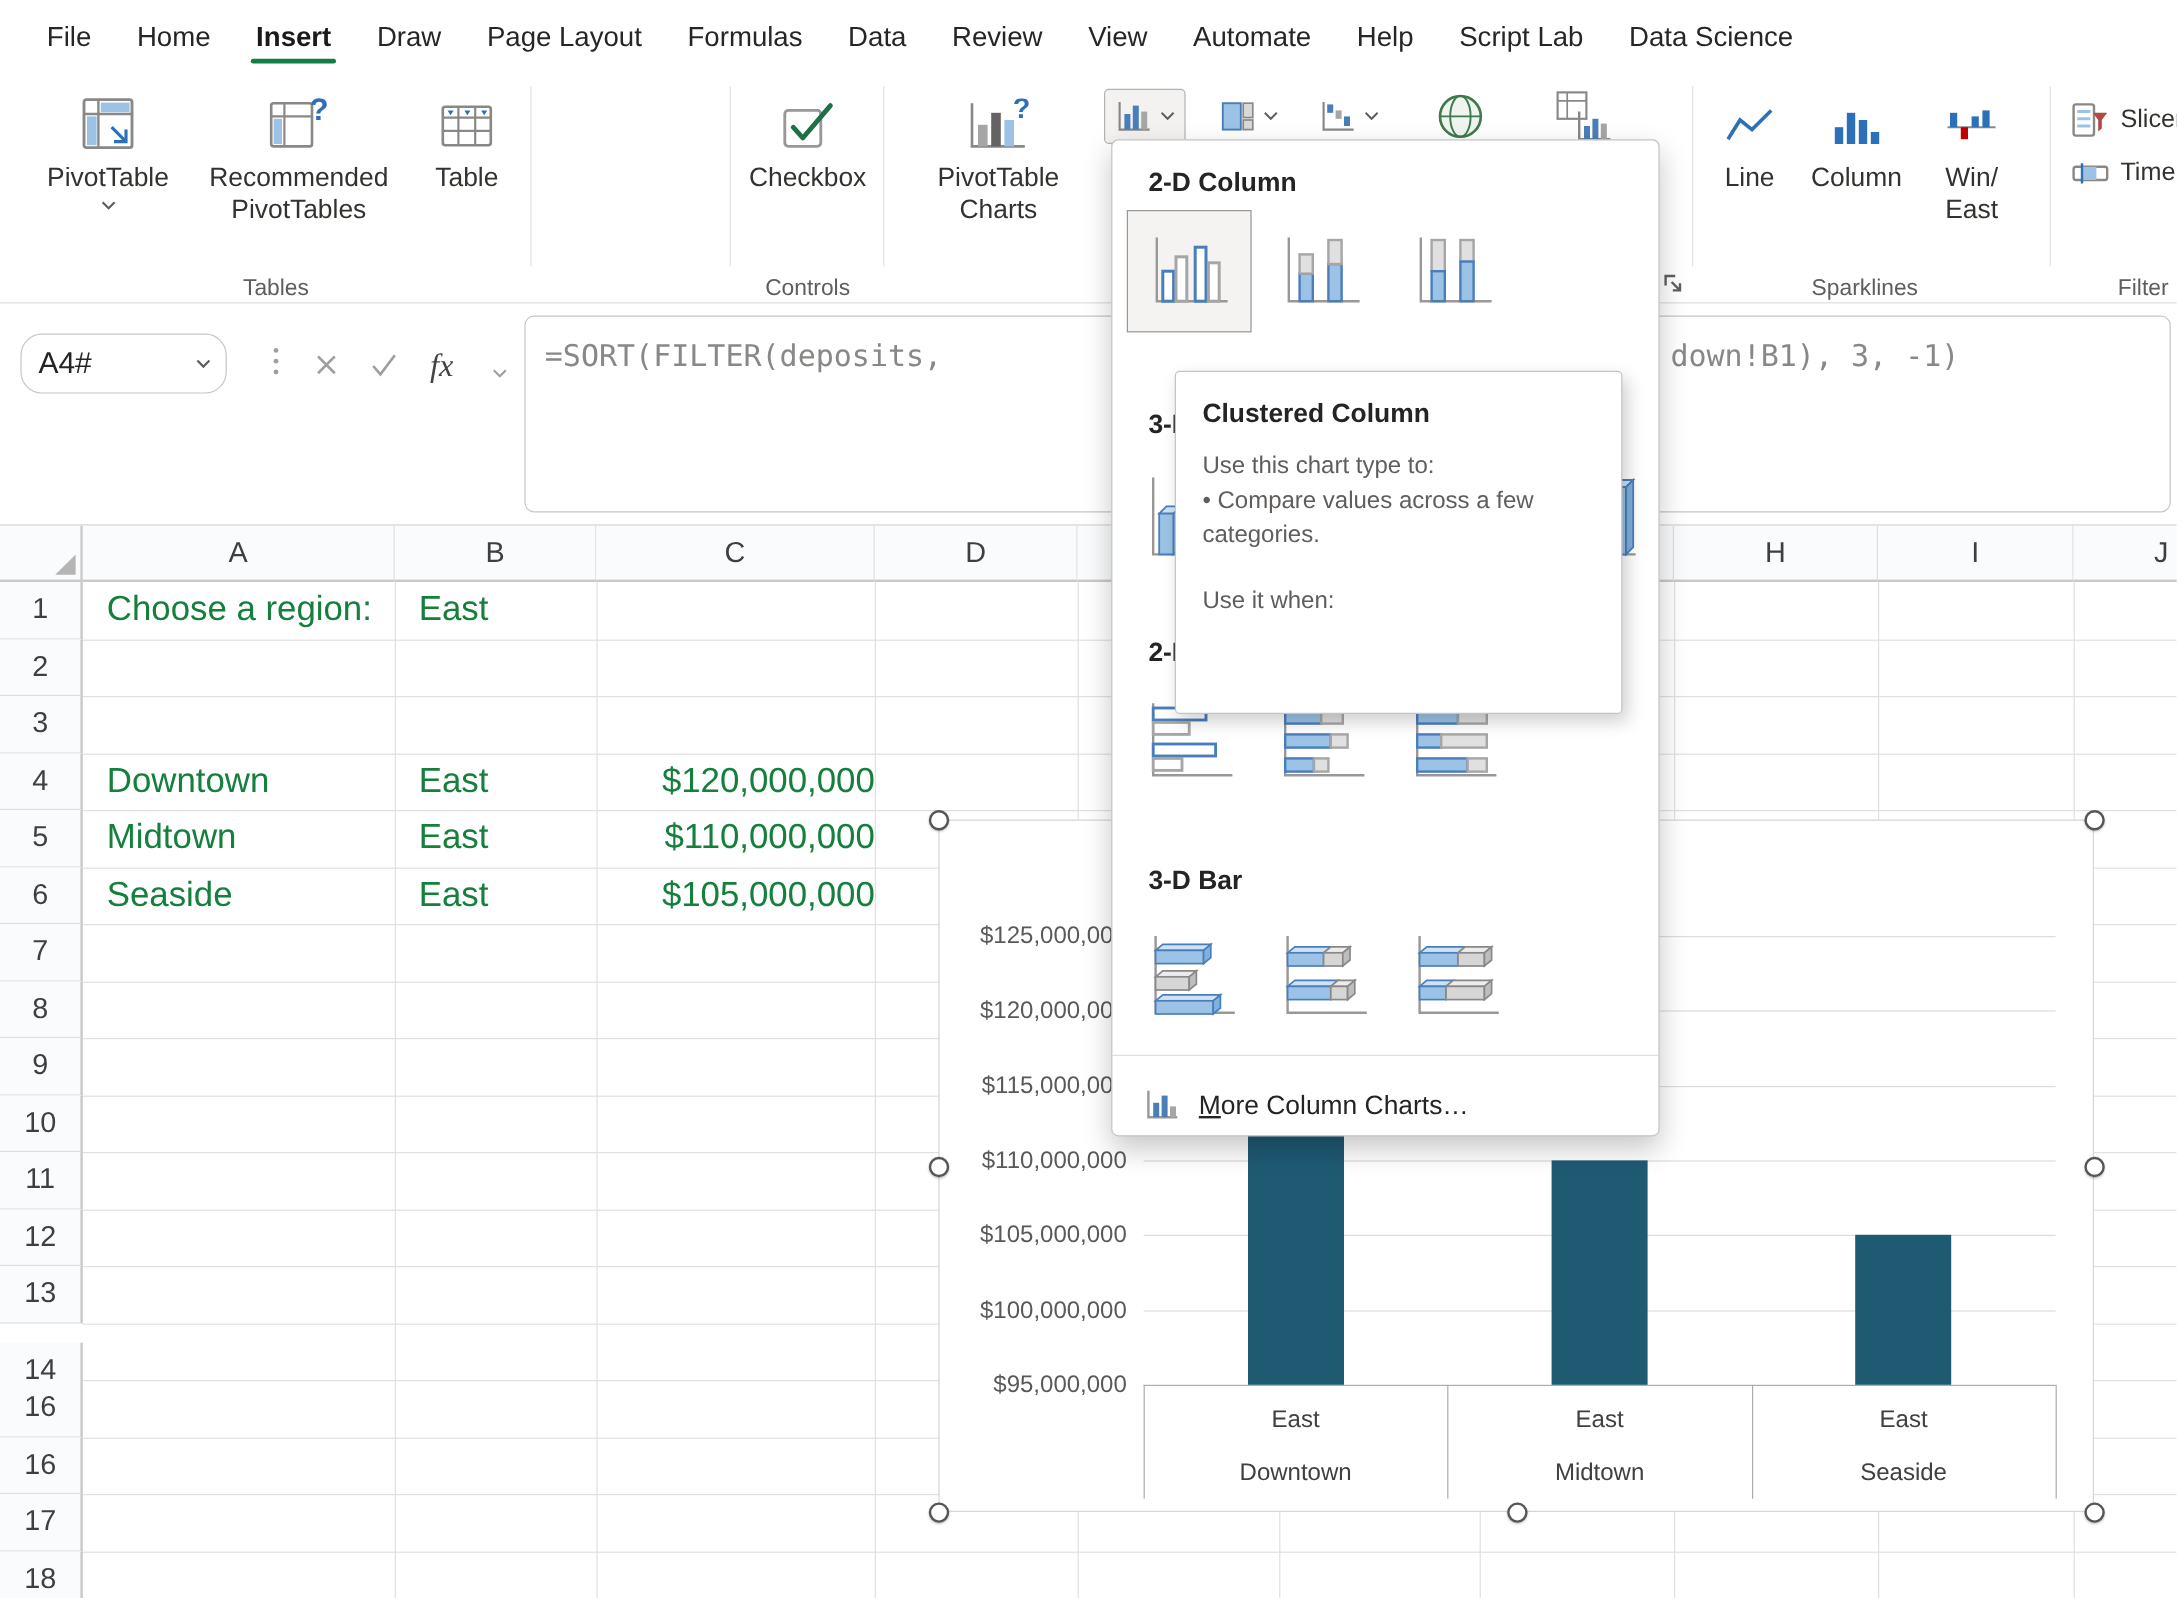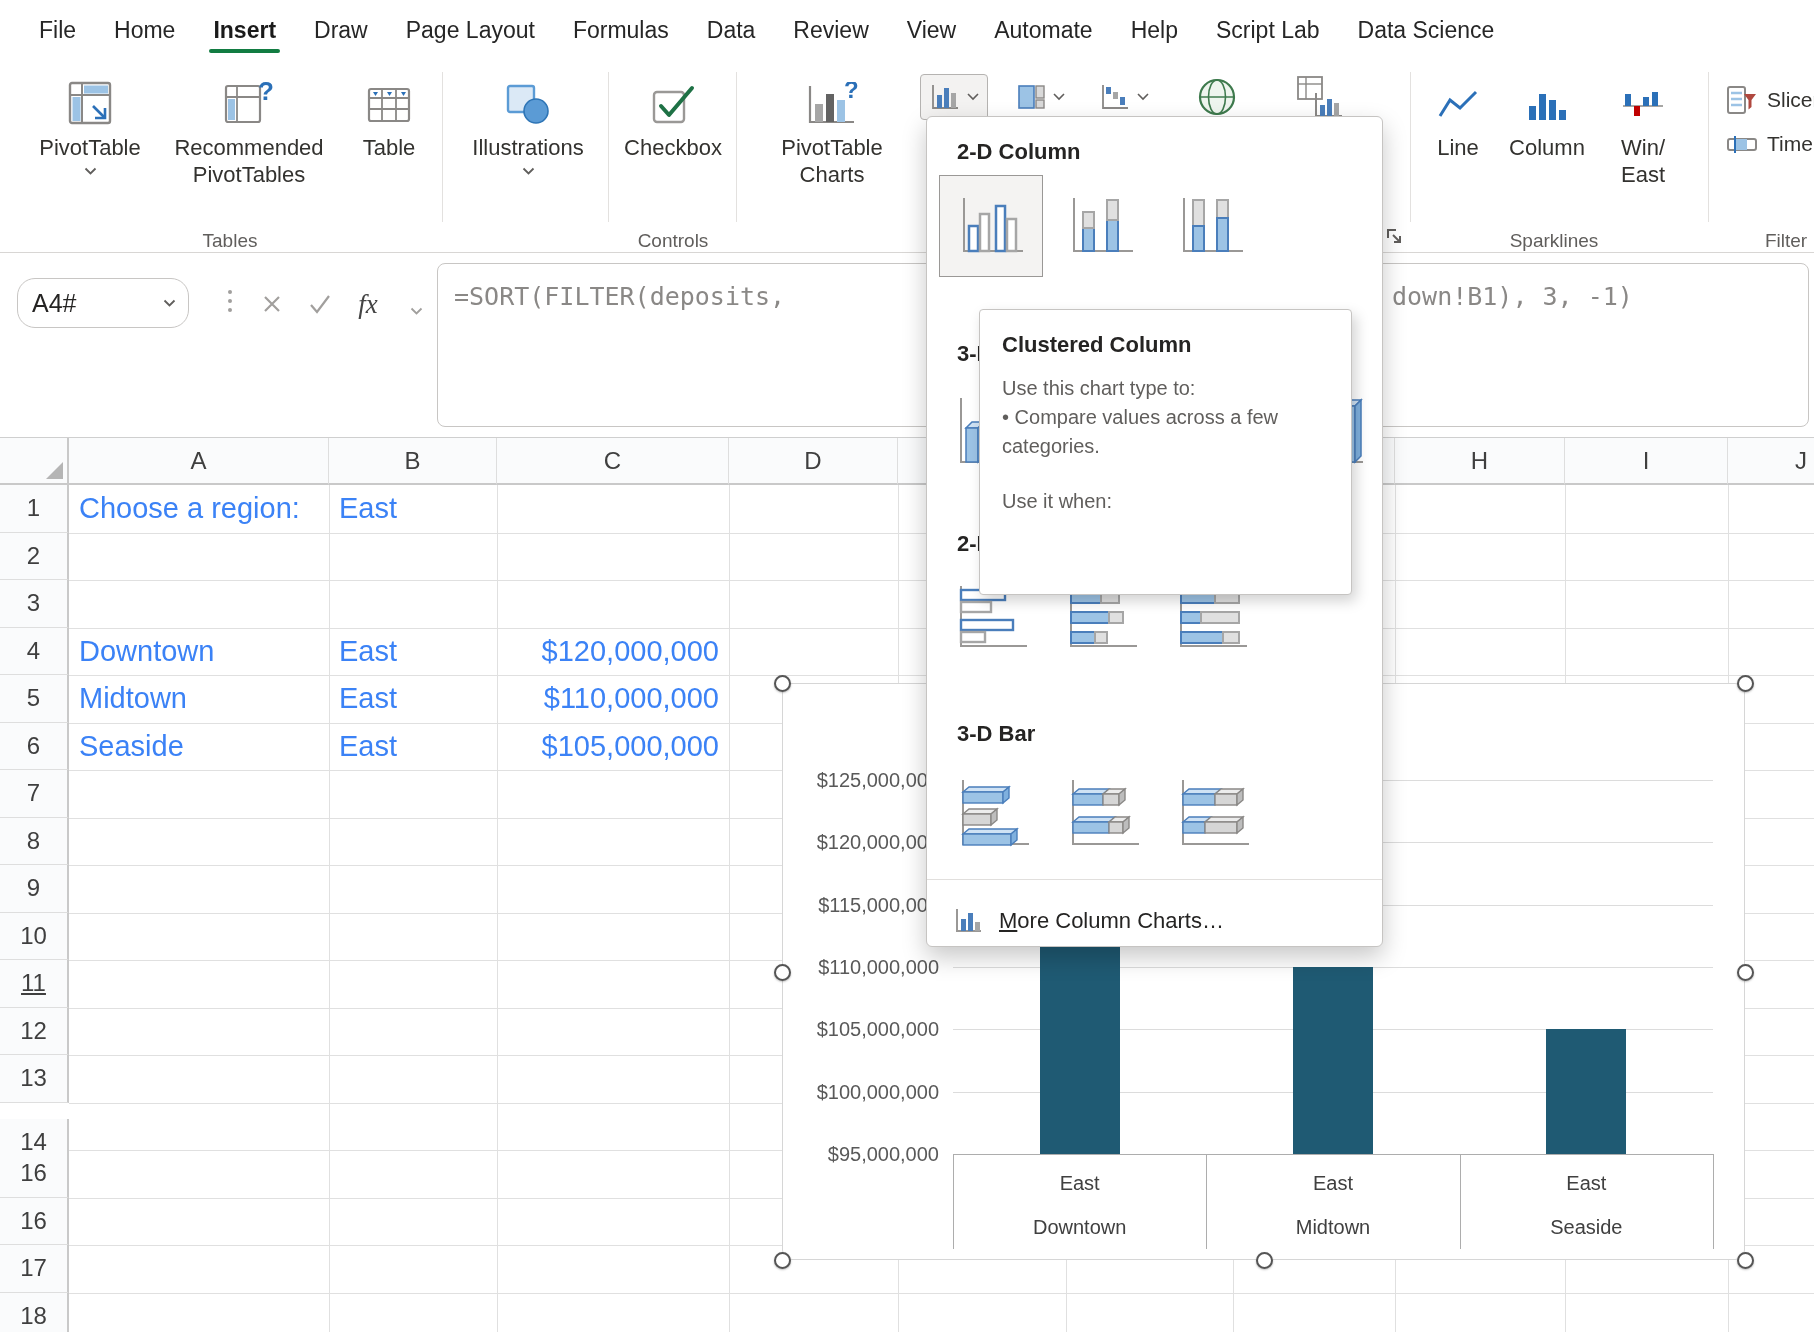--- a/index.html
+++ b/index.html
@@ -37,21 +37,21 @@
   .fml{position:absolute;top:18px;font-family:"DejaVu Sans Mono",monospace;font-size:25px;color:#8a8886;white-space:pre;}
 
   
   #grid{position:absolute;left:0;top:437px;width:1814px;height:895px;overflow:hidden;background:#fff;border-top:1px solid #cfcfcf;}
   .colhdr,.rowhdr,.corner{position:absolute;background:#fafbfc;color:#3f3f3f;font-size:24px;display:flex;align-items:center;justify-content:center;}
   .colhdr{border-bottom:2px solid #c9c9c9;border-right:1px solid #dedede;}
   .rowhdr{border-right:2px solid #c9c9c9;border-bottom:1px solid #dedede;}
   .corner{border-right:2px solid #c9c9c9;border-bottom:2px solid #c9c9c9;}
   .corner::after{content:'';position:absolute;right:4px;bottom:4px;width:0;height:0;border-left:17px solid transparent;border-bottom:17px solid #b5b5b5;}
   .vline,.hline{position:absolute;background:#e0e0e0;}
-  .cell{position:absolute;font-size:29px;color:#3b82f6;line-height:47px;padding:0 10px;white-space:nowrap;}
+  .cell{position:absolute;font-size:29px;color:#15803d;line-height:47px;padding:0 10px;white-space:nowrap;margin-left:10px;}
   .cell.r{text-align:right;}
 
   
   #chart{position:absolute;left:782px;top:683px;width:963px;height:577px;background:#fff;border:1px solid #d6d6d6;border-radius:10px;z-index:5;}
   .tick{position:absolute;text-align:right;font-size:20px;color:#595959;line-height:24px;white-space:nowrap;}
   .gl{position:absolute;background:#dcdcdc;}
   .gl.base{background:#adadad;}
   .bar{position:absolute;}
   .cat{position:absolute;text-align:center;font-size:20px;color:#404040;}
   .catsep{position:absolute;background:#adadad;width:1px;}
@@ -138,34 +138,20 @@
           <line x1="3" y1="14" x2="43" y2="14" stroke="#8a8886" stroke-width="1.8"></line>
           <line x1="3" y1="25" x2="43" y2="25" stroke="#8a8886" stroke-width="1.8"></line>
           <path d="M7 8 l5 0 l-2.5 4 z M21 8 l5 0 l-2.5 4 z M35 8 l5 0 l-2.5 4 z" fill="#2b70b8"></path>
         </svg>
     </div>
     <div class="blbl">Table</div>
   </div>
 
   <div class="vdiv" style="left:442px"></div>
 
-  <div class="bigbtn" style="left:456px;width:144px">
-    <div class="bicon">
-      <svg width="48" height="44" viewBox="0 0 48 44">
-          <rect x="4" y="4" width="26" height="26" rx="2" fill="#dbe9f6" stroke="#5b9bd5" stroke-width="2.4"></rect>
-          <circle cx="32" cy="29" r="12" fill="#5b9bd5" stroke="#2e75b6" stroke-width="1.6"></circle>
-        </svg>
-    </div>
-    <div class="blbl">Illustrations</div>
-    <div class="bchev">
-        <svg width="13" height="9" viewBox="0 0 13 9">
-          <path d="M1.5 1.5 L6.5 6.5 L11.5 1.5" fill="none" stroke="#605e5c" stroke-width="1.8"></path>
-        </svg>
-      </div>
-  </div>
 
   <div class="vdiv" style="left:608px"></div>
 
   <div class="bigbtn" style="left:618px;width:110px">
     <div class="bicon">
       <svg width="46" height="44" viewBox="0 0 46 44">
           <rect x="4" y="10" width="30" height="30" rx="3" fill="#fff" stroke="#9a9896" stroke-width="2.4"></rect>
           <path d="M11 24 l8 9 L42 6" fill="none" stroke="#1e7145" stroke-width="4" stroke-linecap="round" stroke-linejoin="round"></path>
         </svg>
     </div>
@@ -381,21 +367,21 @@
     <div class="rowhdr" style="left: 0px; top: 47px; width: 69px; height: 47.5px;">1</div>
     <div class="rowhdr" style="left: 0px; top: 94.5px; width: 69px; height: 47.5px;">2</div>
     <div class="rowhdr" style="left: 0px; top: 142px; width: 69px; height: 47.5px;">3</div>
     <div class="rowhdr" style="left: 0px; top: 189.5px; width: 69px; height: 47.5px;">4</div>
     <div class="rowhdr" style="left: 0px; top: 237px; width: 69px; height: 47.5px;">5</div>
     <div class="rowhdr" style="left: 0px; top: 284.5px; width: 69px; height: 47.5px;">6</div>
     <div class="rowhdr" style="left: 0px; top: 332px; width: 69px; height: 47.5px;">7</div>
     <div class="rowhdr" style="left: 0px; top: 379.5px; width: 69px; height: 47.5px;">8</div>
     <div class="rowhdr" style="left: 0px; top: 427px; width: 69px; height: 47.5px;">9</div>
     <div class="rowhdr" style="left: 0px; top: 474.5px; width: 69px; height: 47.5px;">10</div>
-    <div class="rowhdr" style="left: 0px; top: 522px; width: 69px; height: 47.5px; text-decoration: underline;">11</div>
+    <div class="rowhdr" style="left: 0px; top: 522px; width: 69px; height: 47.5px;">11</div>
     <div class="rowhdr" style="left: 0px; top: 569.5px; width: 69px; height: 47.5px;">12</div>
     <div class="rowhdr" style="left: 0px; top: 617px; width: 69px; height: 47.5px;">13</div>
     <div class="rowhdr" style="left: 0px; top: 664.5px; width: 69px; height: 47.5px; margin-top: 16px;">14</div>
     <div class="rowhdr" style="left: 0px; top: 712px; width: 69px; height: 47.5px;">16</div>
     <div class="rowhdr" style="left: 0px; top: 759.5px; width: 69px; height: 47.5px;">16</div>
     <div class="rowhdr" style="left: 0px; top: 807px; width: 69px; height: 47.5px;">17</div>
     <div class="rowhdr" style="left: 0px; top: 854.5px; width: 69px; height: 47.5px;">18</div>
     <div class="vline" style="left: 329px; top: 47px; width: 1px; height: 848px;"></div>
     <div class="vline" style="left: 497px; top: 47px; width: 1px; height: 848px;"></div>
     <div class="vline" style="left: 729px; top: 47px; width: 1px; height: 848px;"></div>

